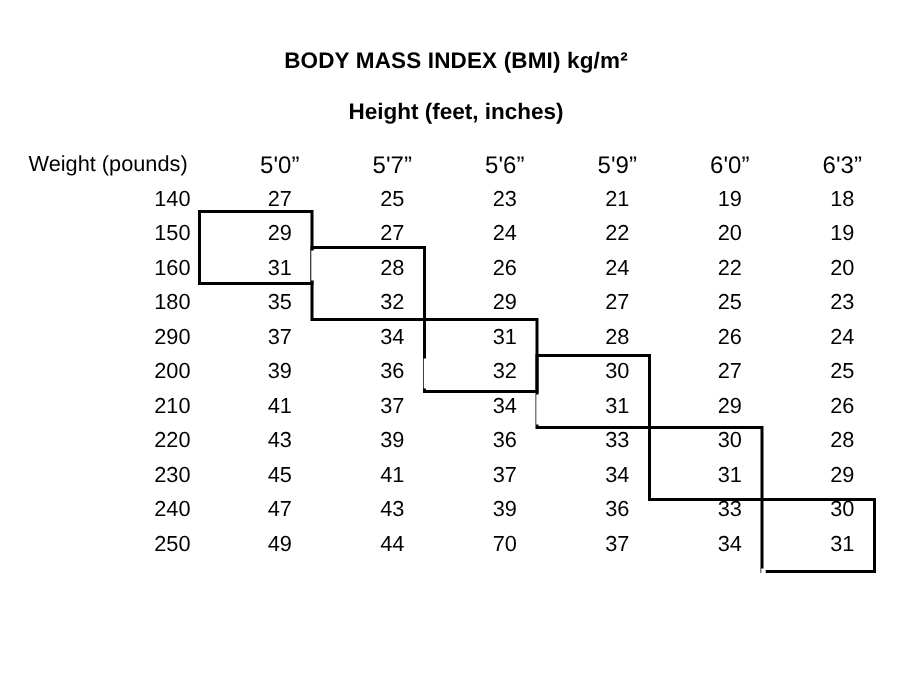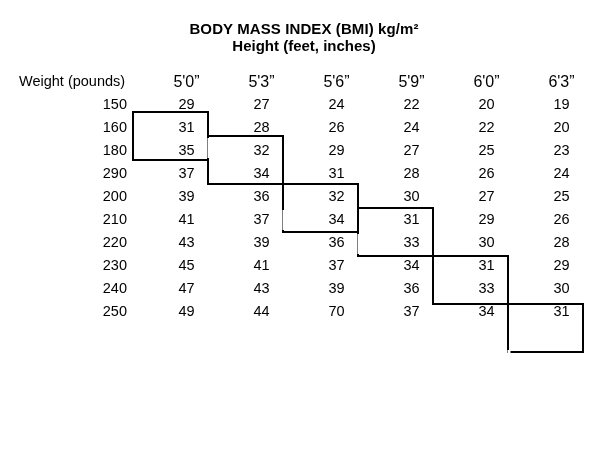--- a/index.html
+++ b/index.html
@@ -10,31 +10,31 @@
     width: 608px;
     height: 461px;
     background: #ffffff;
     font-family: "Liberation Sans", sans-serif;
     color: #000000;
     overflow: hidden;
     position: relative;
   }
   .title-block {
     text-align: center;
-    padding-top: 20px;
+    padding-top: 32px;
   }
   .title {
     font-size: 15px;
     font-weight: bold;
     letter-spacing: 0.1px;
   }
   .subtitle {
     font-size: 15px;
     font-weight: bold;
-    margin-top: 0;
+    margin-top: 17px;
   }
   .table-wrap {
     position: relative;
     margin-top: 16px;
   }
   table.bmi {
     border-collapse: collapse;
     margin: 16px auto;
     font-size: 14.5px;
   }
@@ -86,28 +86,37 @@
   <div class="title">BODY MASS INDEX (BMI) kg/m²</div>
   <div class="subtitle">Height (feet, inches)</div>
 </div>
 
 <div class="table-wrap">
   <table class="bmi">
     <thead>
       <tr class="head-row">
         <th class="weight-head">Weight (pounds)</th>
         <th class="h-head">5'0”</th>
-        <th class="h-head">5'3”</th>
+        <th class="h-head">5'7”</th>
         <th class="h-head">5'6”</th>
         <th class="h-head">5'9”</th>
         <th class="h-head">6'0”</th>
         <th class="h-head">6'3”</th>
       </tr>
     </thead>
     <tbody>
+      <tr>
+        <td class="weight-cell">140</td>
+        <td class="val">27</td>
+        <td class="val">25</td>
+        <td class="val">23</td>
+        <td class="val">21</td>
+        <td class="val">19</td>
+        <td class="val">18</td>
+      </tr>
       <tr>
         <td class="weight-cell">150</td>
         <td class="val">29</td>
         <td class="val">27</td>
         <td class="val">24</td>
         <td class="val">22</td>
         <td class="val">20</td>
         <td class="val">19</td>
       </tr>
       <tr>

